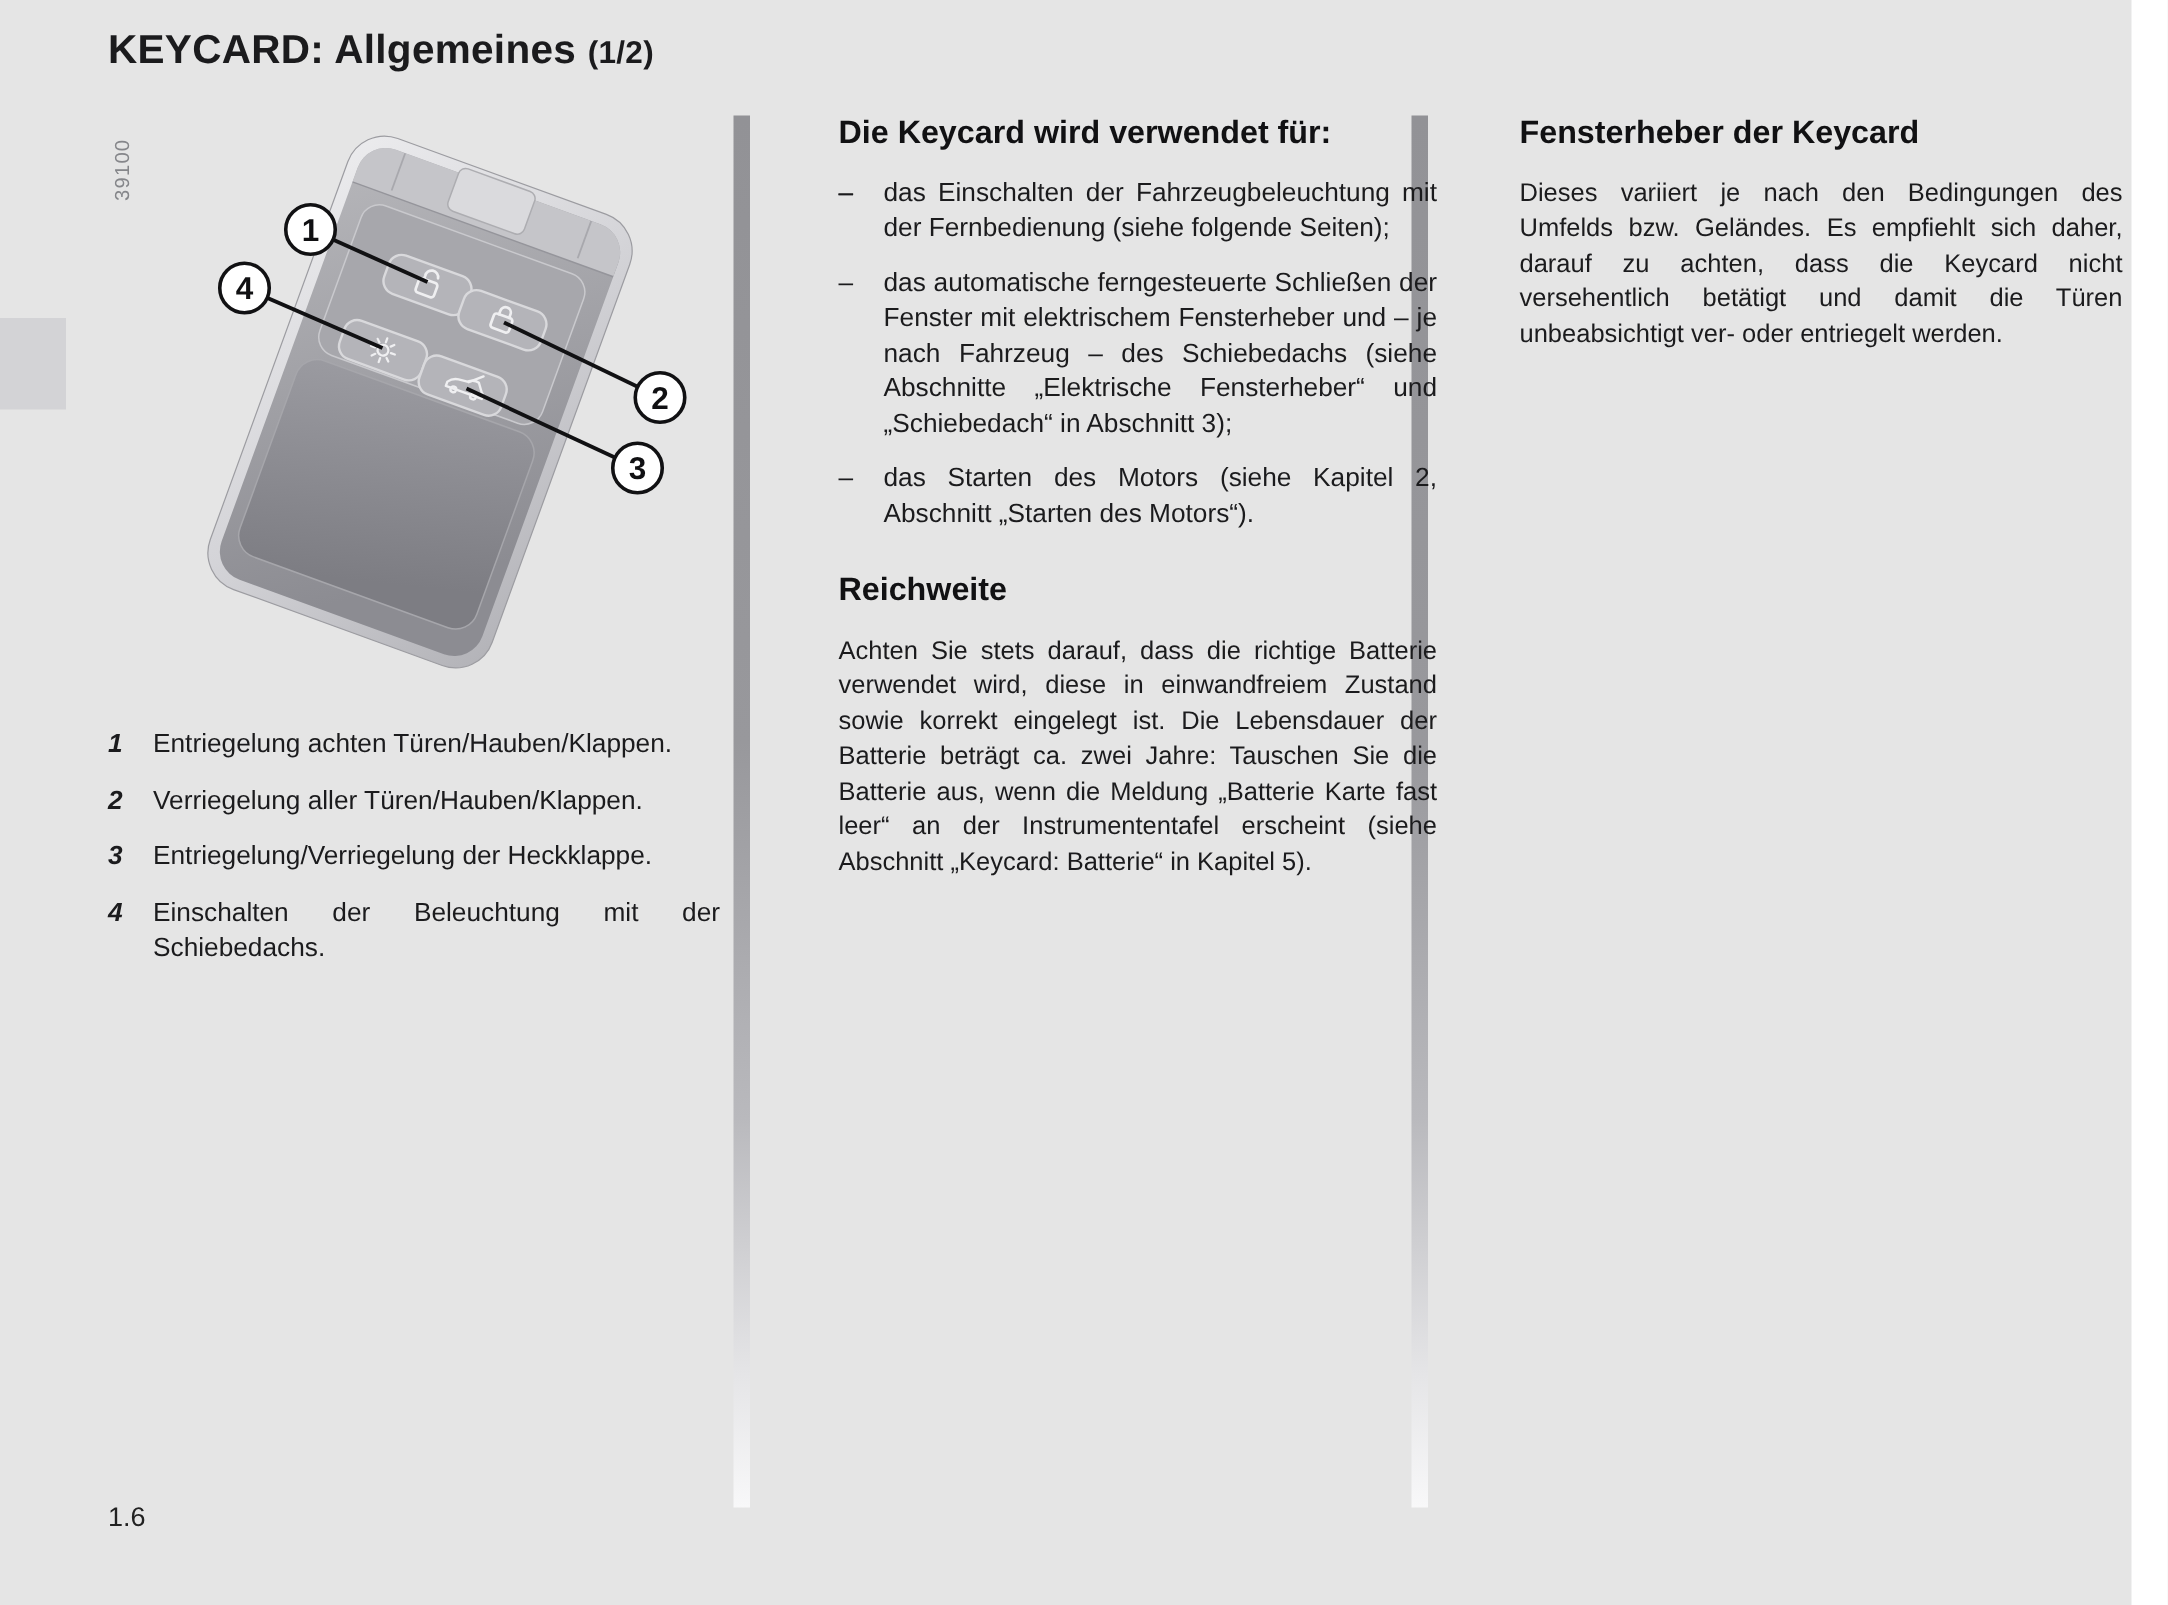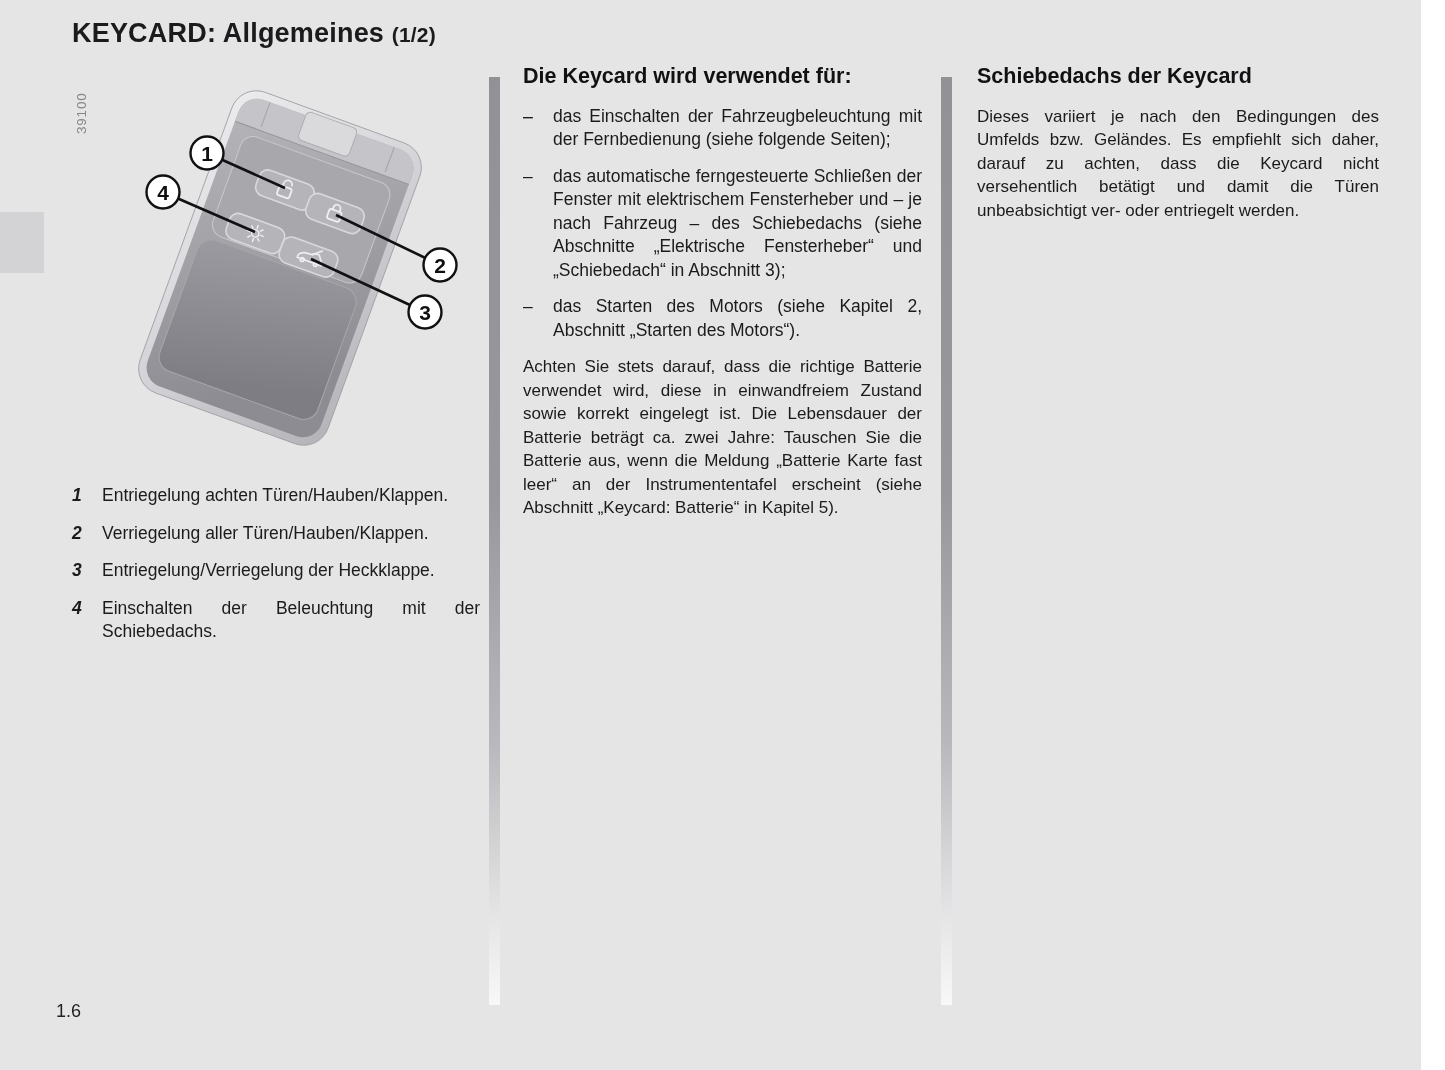--- a/index.html
+++ b/index.html
@@ -14,40 +14,40 @@
   .figure svg{display:block;}
   .figure text{font-family:"Liberation Sans","DejaVu Sans",sans-serif;}
   .img-code{font-size:13.5px;fill:#85868a;letter-spacing:.8px;}
   .callout-num{font-size:21px;font-weight:700;fill:#101012;text-anchor:middle;}
 
   .vbar{position:absolute;top:77px;width:11px;height:928px;
     background:linear-gradient(to bottom,#929296 0%,#98989c 45%,#b9b9bd 72%,#e4e4e6 90%,#f8f8f9 100%);}
   .vbar1{left:489px;}
   .vbar2{left:941px;}
 
-  .col{position:absolute;top:64px;}
+  .col{position:absolute;top:76px;margin-left:36px;}
   .col-usage{left:523px;width:399px;}
   .col-radius{left:977px;width:402px;}
   h2{margin:0 0 16px 0;font-size:21.5px;line-height:1.15;font-weight:700;color:#111113;}
   h2.mt{margin-top:27px;}
   .col p{margin:0;font-size:17px;line-height:23.5px;text-align:justify;}
 
   ul.bullets{list-style:none;margin:0;padding:0;}
   ul.bullets li{position:relative;padding-left:30px;margin-bottom:13px;font-size:17.5px;line-height:23.5px;text-align:justify;}
   ul.bullets .dash{position:absolute;left:0;top:0;}
 
   ol.parts-list{list-style:none;margin:0;padding:0;position:absolute;left:72px;top:484px;width:408px;}
   ol.parts-list li{position:relative;padding-left:30px;margin-bottom:14px;font-size:17.5px;line-height:23.5px;text-align:justify;}
   ol.parts-list .num{position:absolute;left:0;top:0;font-weight:700;font-style:italic;}
 
   .note-box{position:absolute;left:978px;top:707px;width:406px;height:281px;border:3px solid #000;
     box-sizing:border-box;display:flex;align-items:center;padding:0 13px;}
   .note-box p{margin:0;font-size:17.5px;line-height:23.5px;text-align:justify;}
 
-  .footer{position:absolute;left:56px;top:1001px;font-size:18px;color:#222;}
+  .footer{position:absolute;left:72px;top:1001px;font-size:18px;color:#222;}
 </style>
 </head>
 <body>
 
 <div class="page">
 
   <h1 class="title"><span>KEYCARD: Allgemeines </span><span class="suffix">(1/2)</span></h1>
 
   <div class="chapter-tab"></div>
 
@@ -179,24 +179,25 @@
       </li>
       <li>
         <span class="dash">–</span>
         <span>das automatische ferngesteuerte Schließen der Fenster mit elektrischem Fensterheber und – je nach Fahrzeug – des Schiebedachs (siehe Abschnitte „Elektrische Fensterheber“ und „Schiebedach“ in Abschnitt 3);</span>
       </li>
       <li>
         <span class="dash">–</span>
         <span>das Starten des Motors (siehe Kapitel 2, Abschnitt „Starten des Motors“).</span>
       </li>
     </ul>
+    <h2 class="mt">Reichweite</h2>
     <p>Achten Sie stets darauf, dass die richtige Batterie verwendet wird, diese in einwandfreiem Zustand sowie korrekt eingelegt ist. Die Lebensdauer der Batterie beträgt ca. zwei Jahre: Tauschen Sie die Batterie aus, wenn die Meldung „Batterie Karte fast leer“ an der Instrumententafel erscheint (siehe Abschnitt „Keycard: Batterie“ in Kapitel 5).</p>
   </section>
 
   <section class="col col-radius">
-    <h2>Schiebedachs der Keycard</h2>
+    <h2>Fensterheber der Keycard</h2>
     <p>Dieses variiert je nach den Bedingungen des Umfelds bzw. Geländes. Es empfiehlt sich daher, darauf zu achten, dass die Keycard nicht versehentlich betätigt und damit die Türen unbeabsichtigt ver- oder entriegelt werden.</p>
   </section>
 
 
   <div class="footer">1.6</div>
 
 </div>
 
 </body></html>

